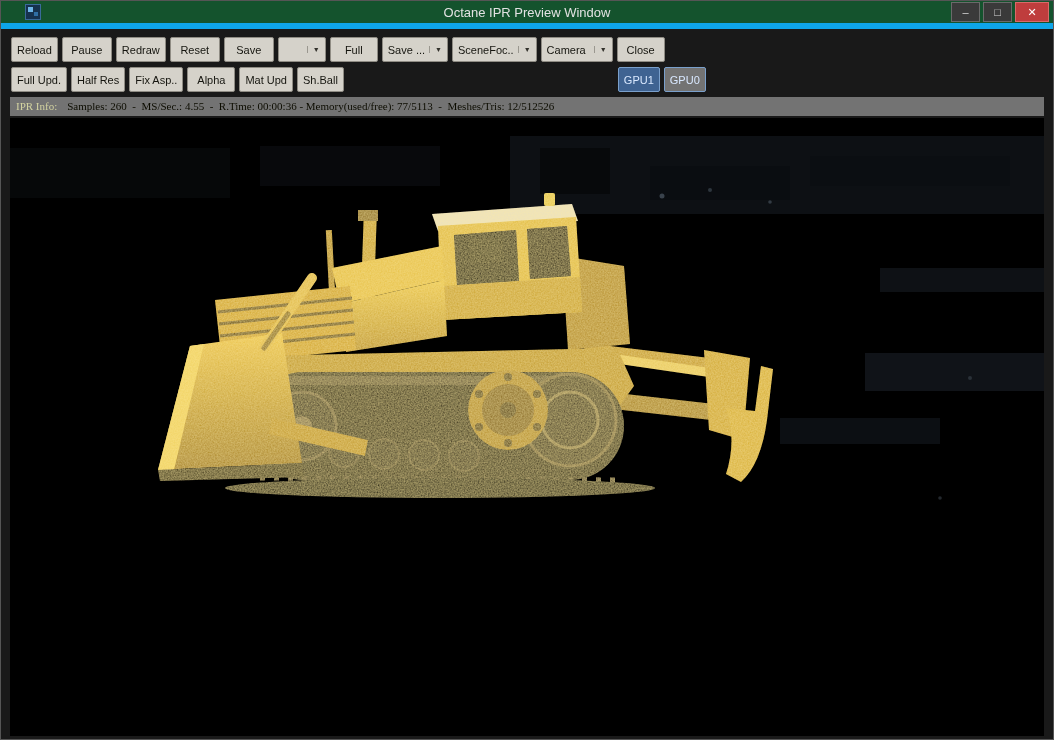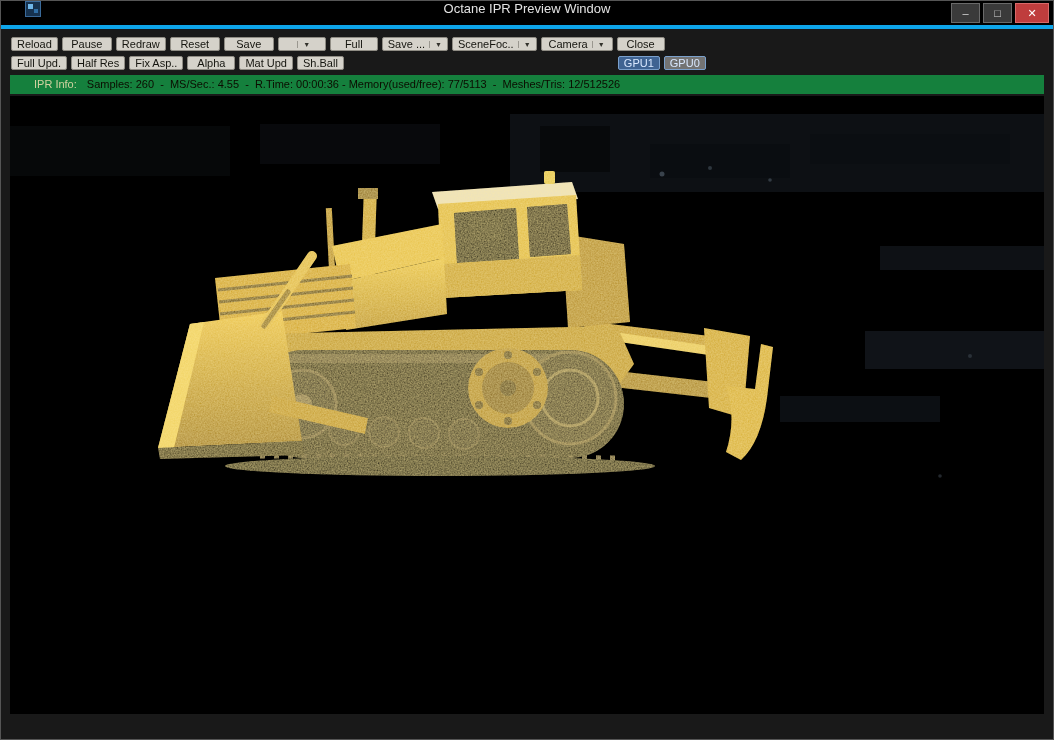--- a/index.html
+++ b/index.html
@@ -3,53 +3,53 @@
 <meta charset="utf-8">
 <style>
   * { box-sizing: border-box; margin: 0; padding: 0; }
   html,body { width:1054px; height:740px; background:#000; font-family:"Liberation Sans", sans-serif; }
   .window {
     width:1054px; height:740px; border:1px solid #555;
     background:#191919; display:flex; flex-direction:column; overflow:hidden;
   }
   
   .titlebar {
-    height:28px; flex:0 0 28px; background:#000000; position:relative;
-    display:flex; border-bottom:4px solid #0ea5e9;
+    height:28px; flex:0 0 28px; background:#14532d; position:relative;
+    display:flex; align-items:center; border-bottom:6px solid #0ea5e9;
   }
   .app-icon { width:16px; height:16px; margin-left:24px; background:#16324f; border:1px solid #3a6a9a; position:relative; }
   .app-icon svg { display:block; }
   .title {
     position:absolute; left:0; right:0; text-align:center;
     color:#e2e2e2; font-size:13px; pointer-events:none;
   }
   .win-controls { margin-left:auto; display:flex; gap:3px; margin-right:4px; align-items:center; }
   .win-btn {
     width:29px; height:20px; background:#3a3a3a; border:1px solid #6a6a6a;
     color:#d8d8d8; font-size:11px; display:flex; align-items:center; justify-content:center;
   }
   .win-btn.close { width:34px; background:#bf3d3d; border-color:#d86a6a; color:#fff; }
   
   .toolbar { background:#191919; padding:8px 10px 5px; flex:0 0 auto; }
   .tb-row { display:flex; gap:4px; align-items:center; }
   .tb-row + .tb-row { margin-top:5px;align-items:flex-end; }
   .tb-btn {
-    height:14px; background:#d5d2ca; border:1px solid #8f8c84; border-radius:2px;
+    height:25px; background:#d5d2ca; border:1px solid #8f8c84; border-radius:2px;
     color:#15150f; font-size:11px; font-family:"Liberation Sans", sans-serif;
     display:flex; align-items:center; justify-content:center; padding:0 5px; cursor:default;
   }
-  .tb-btn.dd { }
+  .tb-btn.dd { justify-content:space-between; }
   .tb-btn .arrow { font-size:7px; color:#33322c; padding-left:5px; margin-left:4px; border-left:1px solid #9a978f; line-height:1; }
   .tb-btn.gpu { background:#3f6392; border-color:#7aa0cc; color:#d9e8ff; }
   .tb-btn.gpu.gpu0 { background:#737373; }
   .spacer { width:266px; height:1px; }
   
   .infobar {
-    margin:0 9px; width:1034px; background:#15803d; padding:2px 24px;
-    display:flex; gap:10px; flex:0 0 auto;
+    margin:0 9px; width:1034px; background:#737373; padding:2px 6px;
+    display:flex; gap:10px; flex:0 0 auto;font-family:Liberation Serif, serif;
   }
   .info-label { color:#d2d2a0; font-size:11px; line-height:15px; white-space:pre; }
   .info-lines { display:flex; flex-direction:column; }
   .info-line { color:#0c0c00; font-size:11px; line-height:15px; white-space:pre; }
   
   .viewport {
     margin:2px auto 0; width:1034px; height:618px; background:#000;
     position:relative; overflow:hidden; flex:0 0 618px;
   }
   .viewport svg { display:block; }

